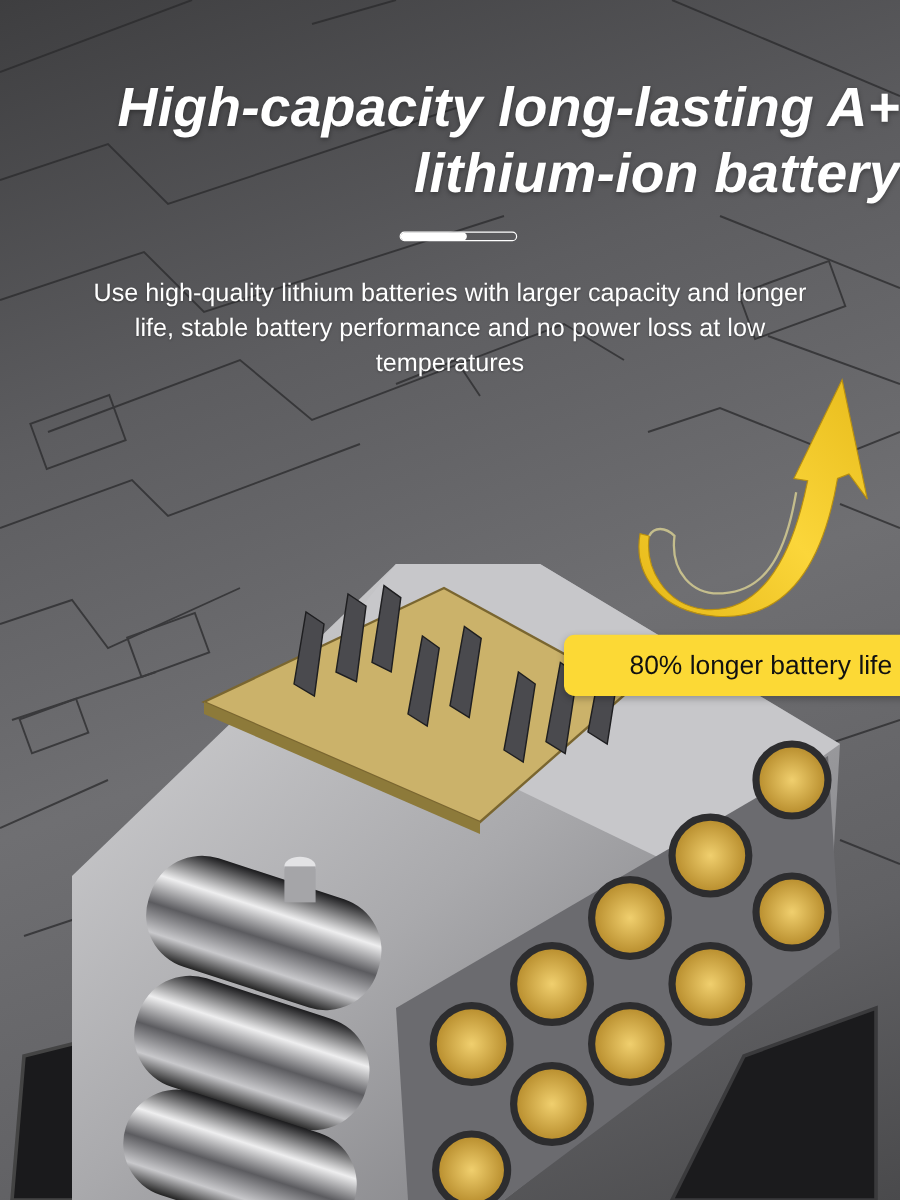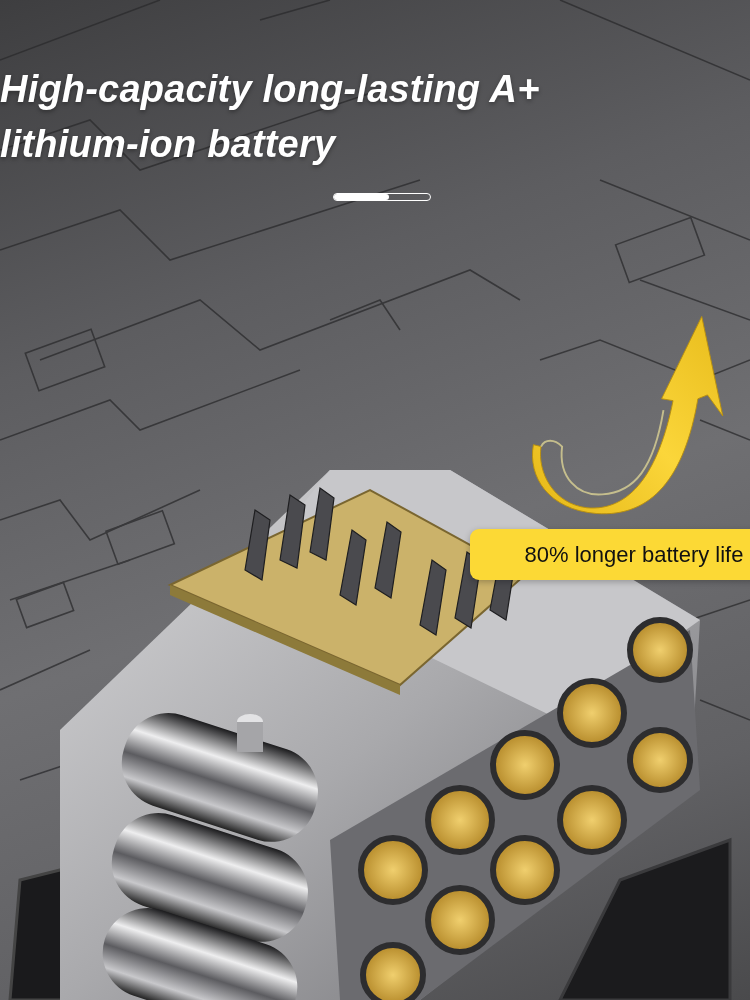--- a/index.html
+++ b/index.html
@@ -1,21 +1,21 @@
 <!DOCTYPE html>
 <html><head>
 <meta charset="utf-8">
 <style>
   html, body { margin:0; padding:0; }
   body { width:750px; height:1000px; overflow:hidden; background:#5a5a5c; font-family:"Liberation Sans", sans-serif; }
   .canvas { position:relative; width:750px; height:1000px; overflow:hidden;
     background: linear-gradient(160deg,#3e3e40 0%,#5d5d60 30%,#6f6f72 55%,#616164 80%,#4a4a4c 100%); }
   .circuit { position:absolute; inset:0; }
-  .title { position:absolute; top:62px; left:0; width:750px; text-align:left; color:#fff;
-    font-weight:bold; font-style:italic; font-size:38px; line-height:55px; letter-spacing:0.2px;
+  .title { position:absolute; top:62px; left:0; width:750px; text-align:right; color:#fff;
+    font-weight:bold; font-style:italic; font-size:46px; line-height:55px; letter-spacing:0.2px;
     text-shadow:0 2px 4px rgba(0,0,0,0.35); }
   .progress { position:absolute; top:193px; left:333px; width:98px; height:8px; border:1.5px solid #fff;
     border-radius:6px; box-sizing:border-box; }
   .progress .fill { position:absolute; left:0; top:0; height:100%; width:57%; background:#fff; border-radius:6px; }
   .subtitle { position:absolute; top:230px; left:60px; width:630px; text-align:center; color:#fff;
     font-size:21px; line-height:29px; text-shadow:0 1px 2px rgba(0,0,0,0.3); }
   .arrow { position:absolute; left:520px; top:305px; width:220px; height:220px; }
   .badge { position:absolute; left:470px; top:529px; width:328px; height:51px; background:#fcd935;
     border-radius:9px; display:flex; align-items:center; justify-content:center; color:#111;
     font-size:22px; box-shadow:0 2px 6px rgba(0,0,0,0.25); }
@@ -55,20 +55,21 @@
 
   <div class="title">
     <div>High-capacity long-lasting A+</div>
     <div>lithium-ion battery</div>
   </div>
 
   <div class="progress">
     <div class="fill"></div>
   </div>
 
+  <div class="subtitle">Use high-quality lithium batteries with larger capacity and longer life, stable battery performance and no power loss at low temperatures</div>
 
   <svg class="arrow" viewBox="0 0 230 230">
     <defs>
       <linearGradient id="ag" x1="0" y1="1" x2="1" y2="0">
         <stop offset="0" stop-color="#e5b716"></stop>
         <stop offset="0.5" stop-color="#fbd63a"></stop>
         <stop offset="1" stop-color="#e8bc1c"></stop>
       </linearGradient>
     </defs>
     <path d="M22 148 C18 175 35 208 70 212 C115 216 145 175 160 100 L148 98 L190 12 L212 116 L196 94 L186 98 C172 180 138 222 80 218 C30 214 8 180 14 146 Z" fill="url(#ag)" stroke="#b88f10" stroke-width="1"></path>

